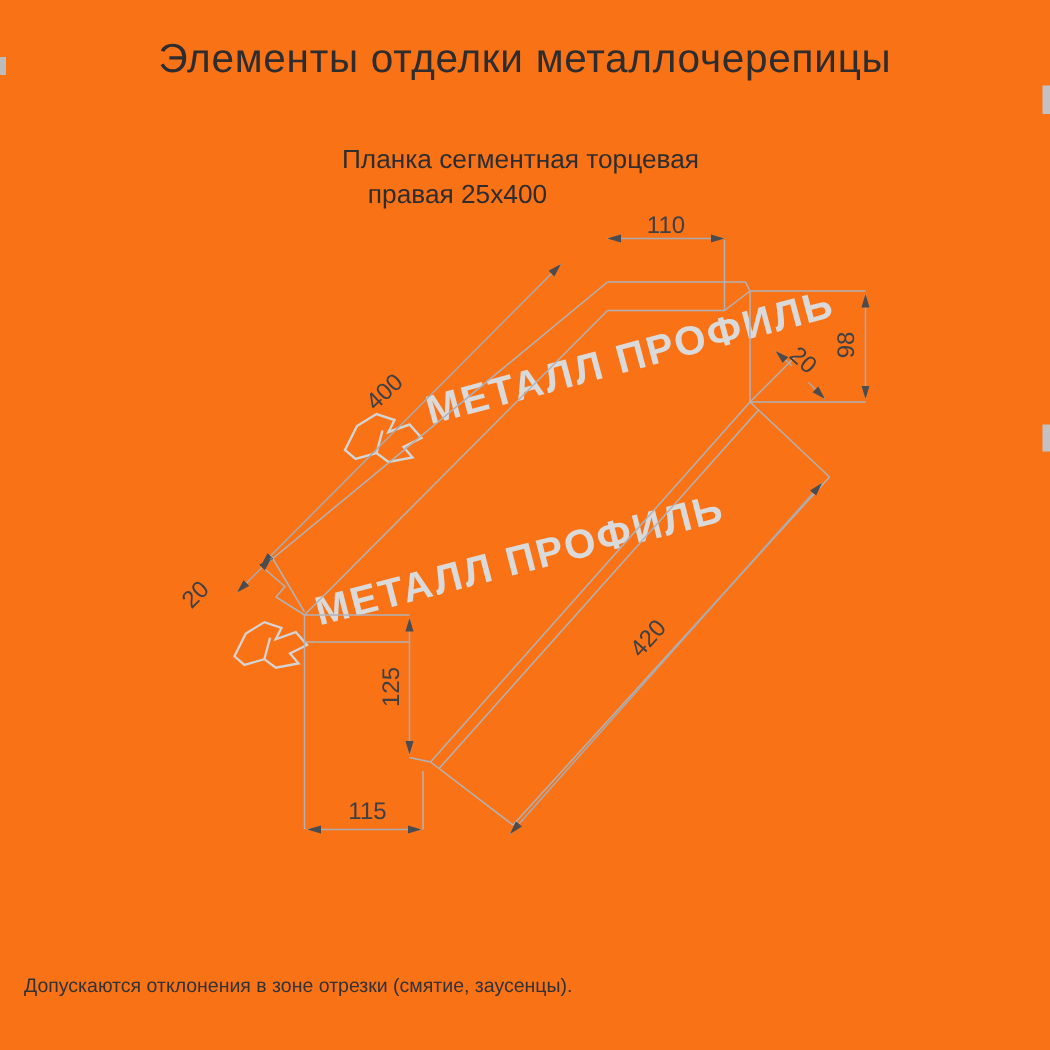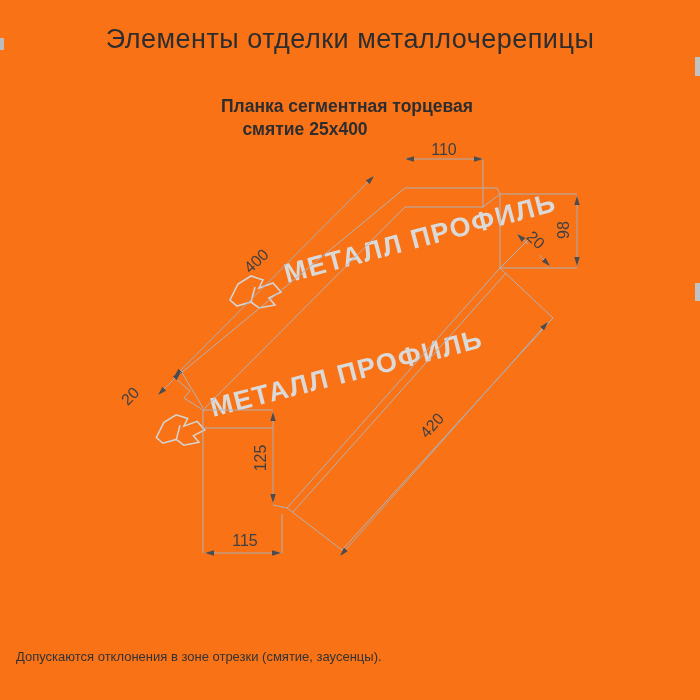--- a/index.html
+++ b/index.html
@@ -1,20 +1,20 @@
 <!DOCTYPE html>
 <html><head>
 <meta charset="utf-8">
 <style>
   html,body{margin:0;padding:0;background:#fff;}
   .page{position:relative;width:700px;height:700px;background:#f97316;overflow:hidden;
         font-family:"Liberation Sans",sans-serif;color:#2d2d2f;}
   .page-title{position:absolute;top:24px;left:0;right:0;margin:0;text-align:center;
         font-size:27px;font-weight:400;letter-spacing:.5px;color:#2d2d2f;}
-  .subtitle-line{position:absolute;margin:0;font-size:17.5px;font-weight:700;color:#2d2d2f;
+  .subtitle-line{position:absolute;margin:0;font-size:17.5px;font-weight:400;color:#2d2d2f;
         transform:translateX(-50%);white-space:nowrap;}
   .subtitle-1{left:347px;top:96px;}
   .subtitle-2{left:305px;top:119px;}
   .footer-notes{position:absolute;left:16px;top:648px;font-size:13px;line-height:18px;color:#323234;}
   .drawing-svg{position:absolute;left:0;top:0;}
   
   .pl{stroke:#b0b2b8;stroke-width:1;fill:none;}
   .dl{stroke:#a9abb1;stroke-width:1;fill:none;}
   .dt{font-family:"Liberation Sans",sans-serif;font-size:16px;fill:#3f4044;text-anchor:middle;}
   .wmt{font-family:"Liberation Sans",sans-serif;font-size:27px;font-weight:bold;
@@ -22,21 +22,21 @@
   .wml{stroke:#d4d4d4;stroke-width:1.6;fill:none;}
   .art{position:absolute;background:#c2c2c2;}
 </style>
 </head>
 <body>
 
 <div class="page">
 
   <h1 class="page-title">Элементы отделки металлочерепицы</h1>
   <p class="subtitle-line subtitle-1">Планка сегментная торцевая</p>
-  <p class="subtitle-line subtitle-2">смятие 25х400</p>
+  <p class="subtitle-line subtitle-2">правая 25х400</p>
 
   <svg class="drawing-svg" width="700" height="700" viewBox="0 0 700 700">
     <defs>
       <marker id="ar" viewBox="0 0 10 6" refX="10" refY="3" markerWidth="9" markerHeight="6" orient="auto-start-reverse">
         <path d="M0,0 L10,3 L0,6 Z" fill="#4a4c50"></path>
       </marker>
     </defs>
 
     <g>
       <g transform="translate(256,291)">

